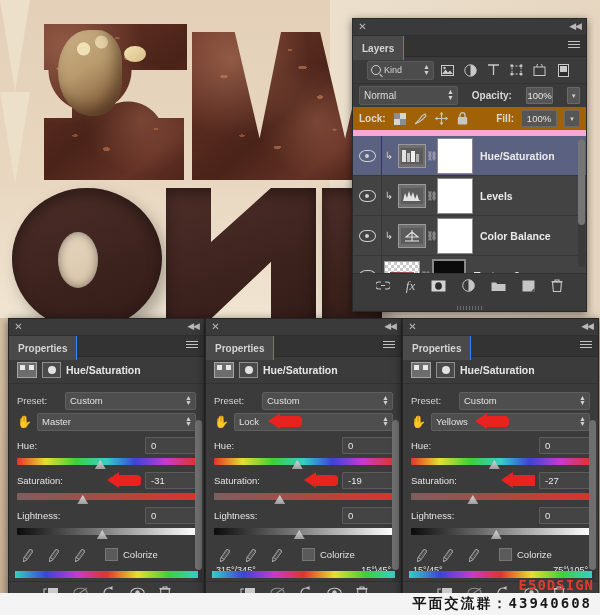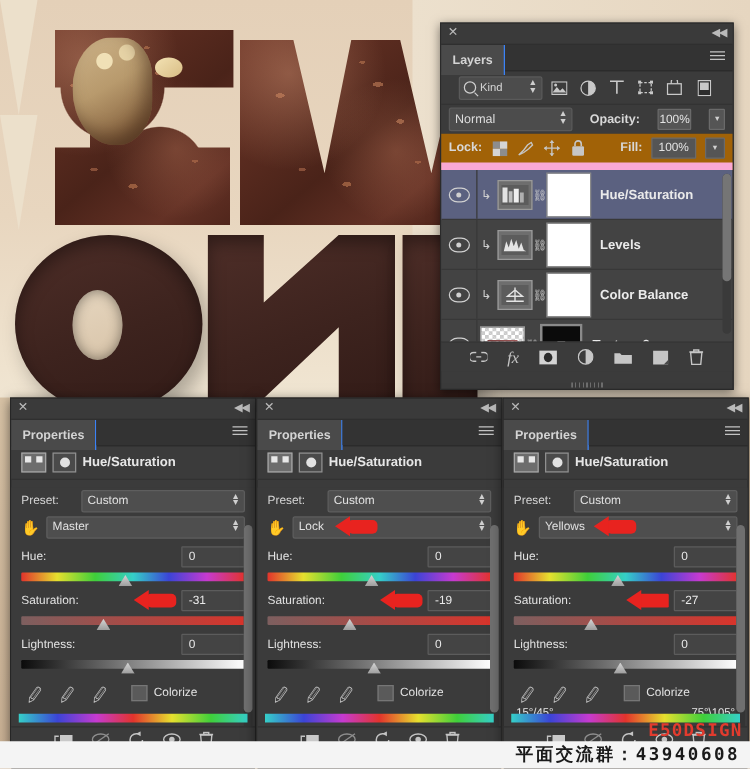--- a/index.html
+++ b/index.html
@@ -656,20 +656,24 @@
 
       <div class="eyedroppers">
         <span class="edrop">🖉</span>
         <span class="edrop">🖉</span>
         <span class="edrop">🖉</span>
         <span class="colorize-wrap">
           <span class="chk"></span>
           <span class="colorize-lbl">Colorize</span>
         </span>
       </div>
+      <div class="range-row">
+        <span>315°/345°</span>
+        <span>15°\45°</span>
+      </div>
 
       <div class="prop-scroll">
           <i></i>
         </div>
     </div>
     <div class="spectrum"></div>
     <div class="prop-bottom">
       <span class="pb-ic">
         <svg width="16" height="12" viewBox="0 0 16 12">
             <path d="M1 11 V3 h3" fill="none" stroke="#c4c4c4" stroke-width="1.1"></path>

